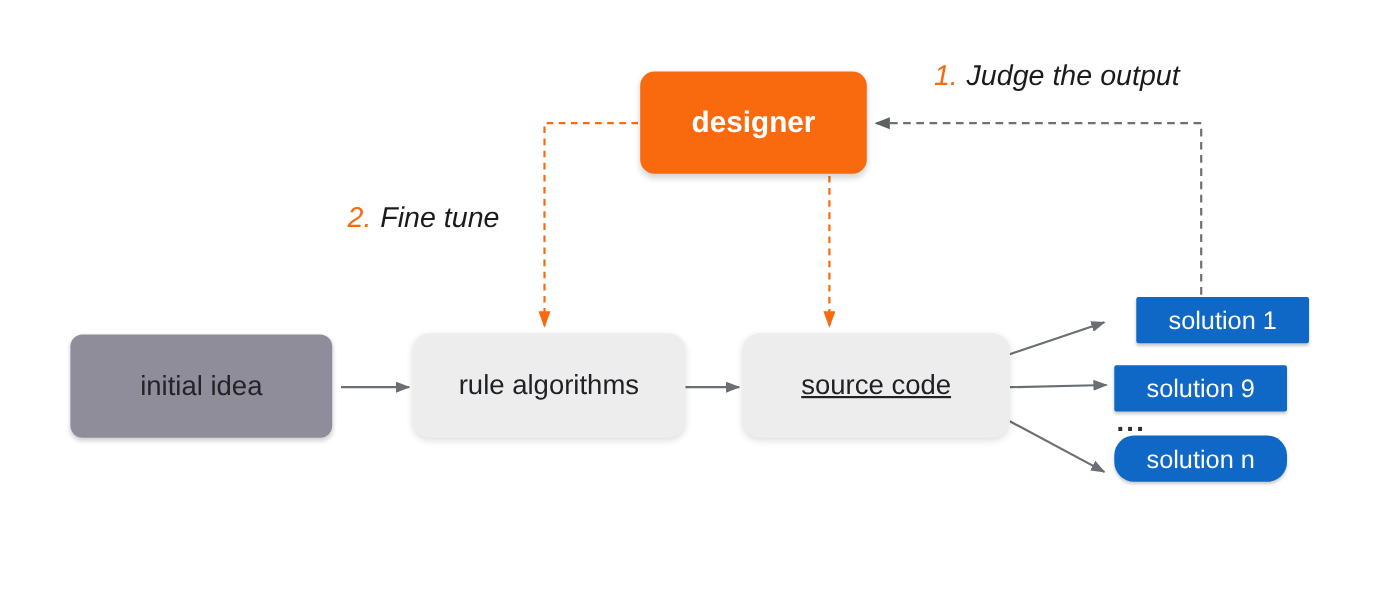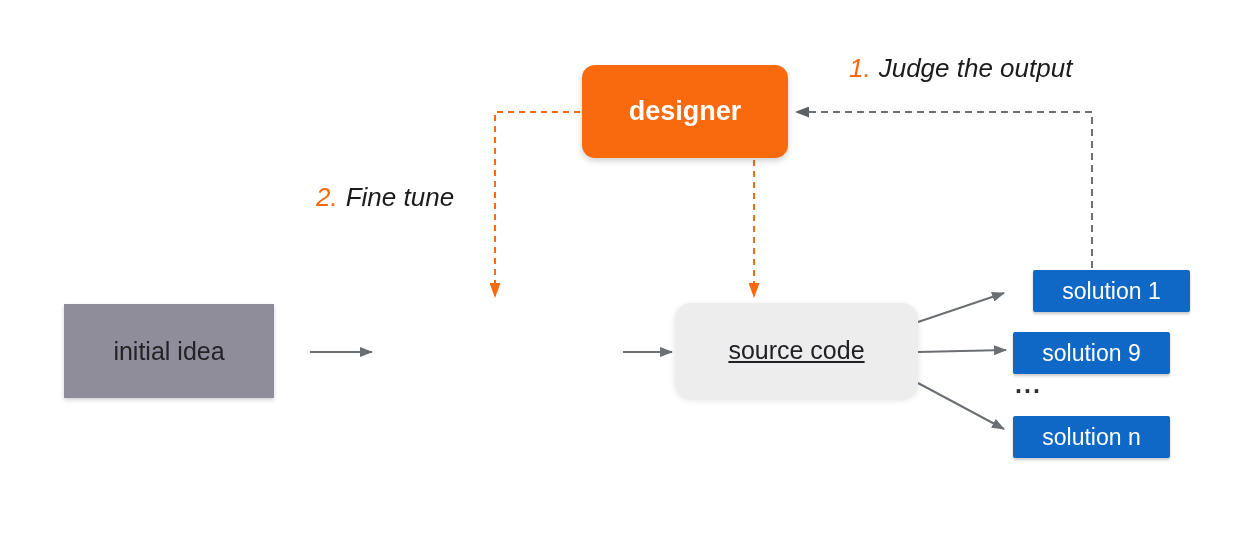--- a/index.html
+++ b/index.html
@@ -28,25 +28,25 @@
   .node-designer {
     left: 582px; top: 65px; width: 206px; height: 93px;
     background: #F9690E;
     border-radius: 13px;
     color: #ffffff;
     font-size: 27px;
     font-weight: bold;
     box-shadow: 0 3px 6px rgba(0,0,0,0.18);
   }
   .node-initial {
-    left: 64px; top: 304px; width: 210px; height: 94px;
+    left: 64px; top: 304px; width: 238px; height: 94px;
     background: #8F8D99;
     color: #232327;
     font-size: 25px;
-    border-radius: 0;
+    border-radius: 11px;
     box-shadow: 0 2px 4px rgba(0,0,0,0.18);
   }
   .node-light {
     background: #EDEDEE;
     color: #202124;
     font-size: 25px;
     border-radius: 16px;
     box-shadow: 0 2px 6px rgba(0,0,0,0.12);
   }
   .node-rule   { left: 375px; top: 303px; width: 248px; height: 95px; }
@@ -54,21 +54,21 @@
   .node-solution {
     left: 1013px; width: 157px; height: 42px;
     background: #1068C6;
     color: #ffffff;
     font-size: 23px;
     border-radius: 2px;
     box-shadow: 0 2px 3px rgba(0,0,0,0.22);
   }
   .sol-1 { top: 270px; margin-left: 20px; }
   .sol-2 { top: 332px; }
-  .sol-n { top: 416px; }
+  .sol-n { top: 396px; border-radius: 18px; }
   .ellipsis {
     position: absolute;
     left: 1015px; top: 370px;
     font-size: 25px;
     font-weight: bold;
     letter-spacing: 2px;
     color: #2b2d30;
   }
   .annotation {
     position: absolute;
@@ -114,20 +114,23 @@
   </svg>
 
   <div class="node node-designer">
     <span>designer</span>
   </div>
 
   <div class="node node-initial">
     <span>initial idea</span>
   </div>
 
+  <div class="node node-light node-rule">
+    <span>rule algorithms</span>
+  </div>
 
   <div class="node node-light node-source">
     <span>source code</span>
   </div>
 
   <div class="node node-solution sol-1">
     <span>solution 1</span>
   </div>
 
   <div class="node node-solution sol-2">

